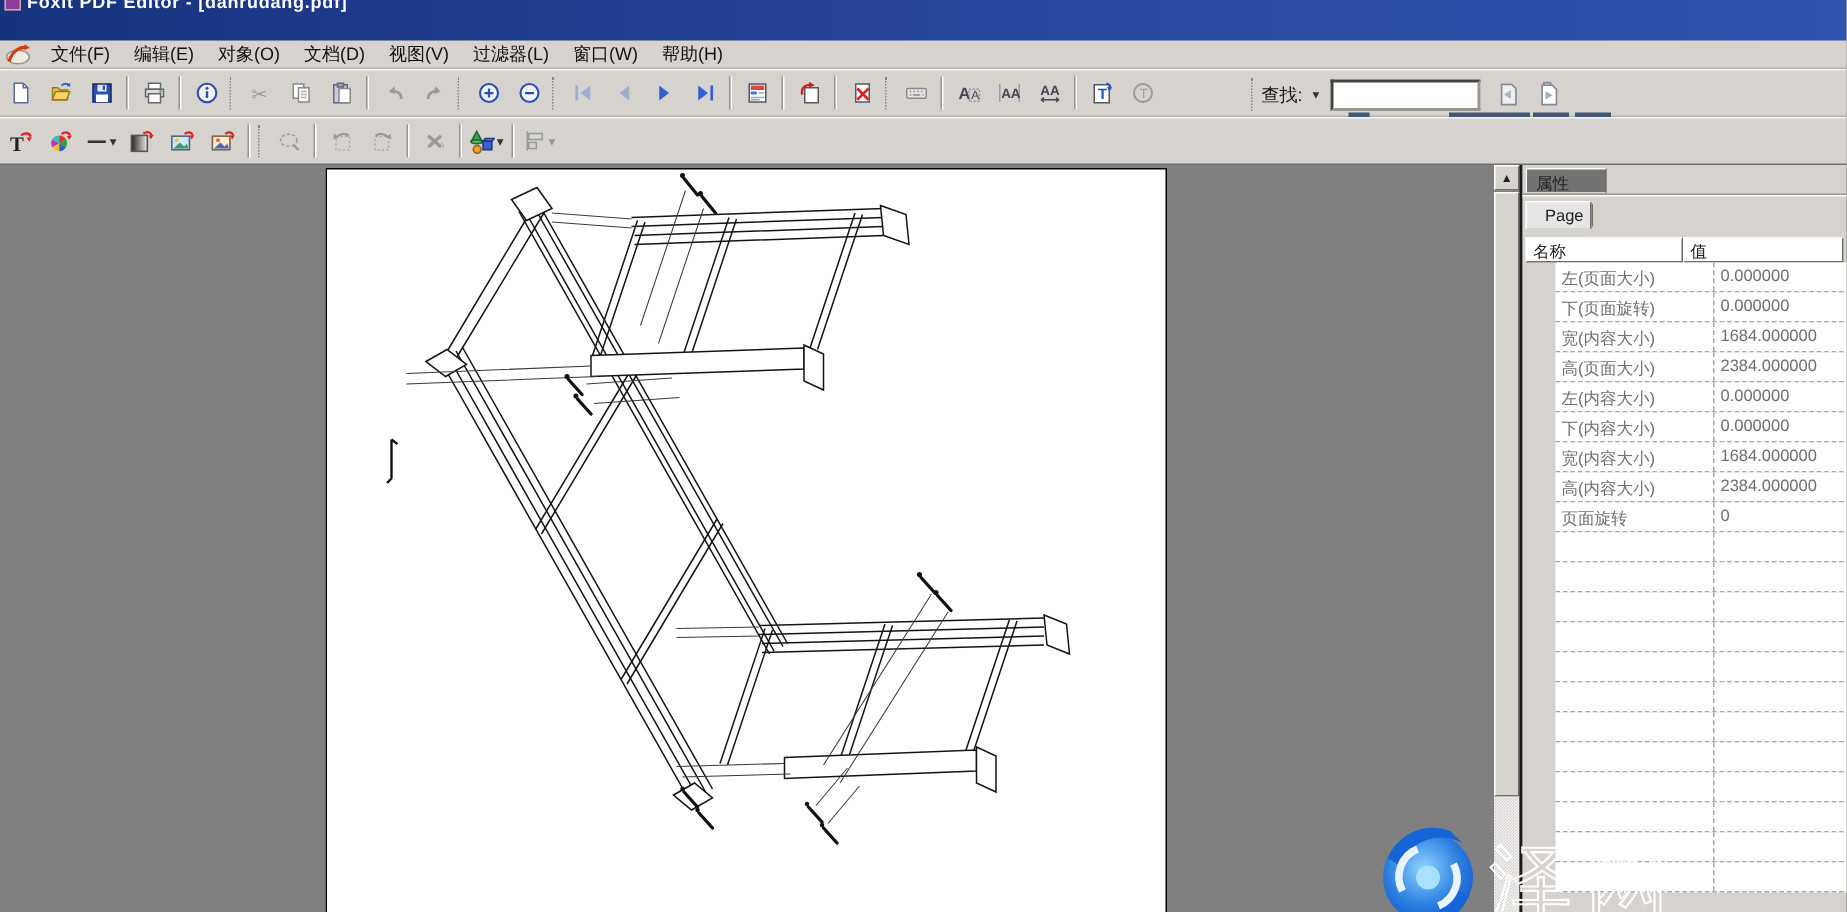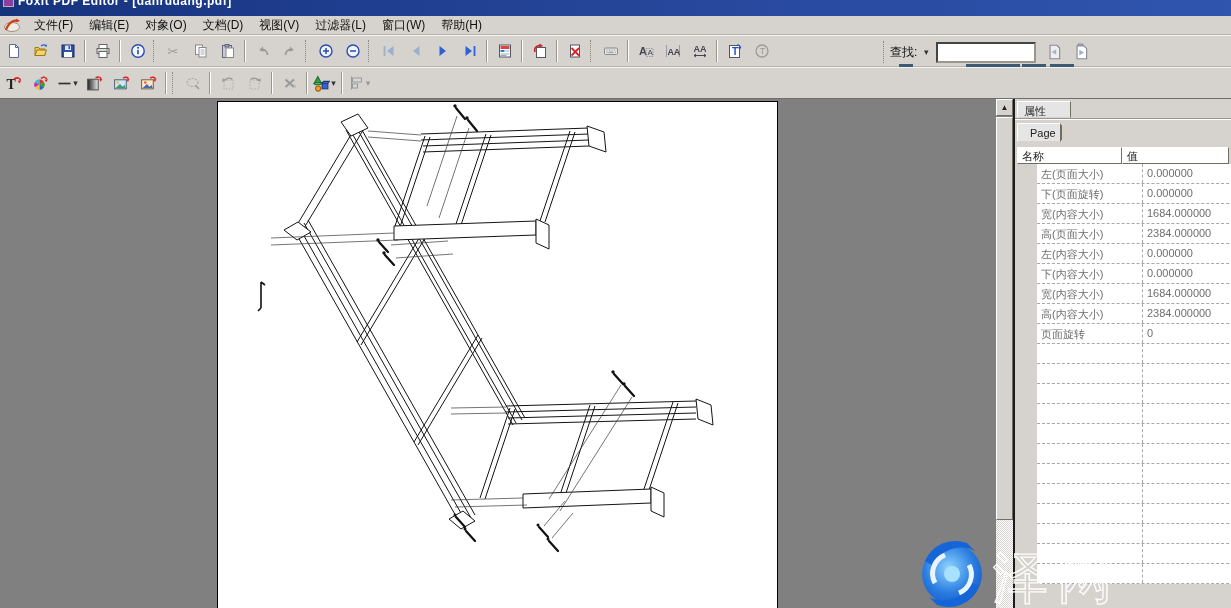--- a/index.html
+++ b/index.html
@@ -1,39 +1,39 @@
 <!DOCTYPE html>
 <html><head>
 <meta charset="utf-8">
 <style>
   * { box-sizing: border-box; margin:0; padding:0; }
   html,body { width:1231px; height:608px; overflow:hidden; }
   body { font-family:"Liberation Sans","DejaVu Sans",sans-serif; background:#d6d3ce; position:relative; }
 
   
-  .titlebar { height:16px; background:linear-gradient(90deg,#16337e 0%,#27479c 55%,#2f55ae 100%); overflow:hidden; position:relative; }
+  .titlebar { height:27px; background:linear-gradient(90deg,#16337e 0%,#27479c 55%,#2f55ae 100%); overflow:hidden; position:relative; }
   .titlebar .ttext { color:#fff; font-weight:bold; font-size:12px; position:absolute; left:18px; top:-6px; white-space:nowrap; letter-spacing:.5px; }
   .titlebar .ticon { position:absolute; left:3px; top:-4px; width:11px; height:11px; background:#8a3f9f; border:1px solid #caa; }
 
   
   .menubar { height:19px; background:#d6d3ce; display:flex; align-items:center; border-bottom:1px solid #b8b4ac; }
   .appicon { width:20px; height:16px; margin:0 4px 0 2px; }
   .menu-item { font-size:12px; color:#111; padding:1px 8px; white-space:nowrap; }
 
   
   .tbar { height:32px; background:#d6d3ce; display:flex; align-items:center; position:relative; border-top:1px solid #f4f2ee; }
   .tbar1 { border-bottom:1px solid #b8b4ac; }
   .tbar2 { border-bottom:1px solid #6e6e6e; }
   .tb { width:25px; height:25px; display:flex; align-items:center; justify-content:center; margin:0 1px; flex:none; }
   .tb svg { display:block; }
   .sep { width:2px; height:22px; border-left:1px solid #9a968e; border-right:1px solid #fff; margin:0 3px; flex:none; }
   .grip { width:3px; height:22px; border-left:1px dotted #8a867e; margin:0 4px 0 2px; flex:none; }
   .caret { font-size:9px; color:#333; margin-left:1px; }
   .caret.dis { color:#9a9a9a; }
-  .findwrap { position:absolute; left:881px; top:0; height:32px; display:flex; align-items:center; }
+  .findwrap { position:absolute; left:832px; top:0; height:32px; display:flex; align-items:center; }
   .find-label { font-size:12px; color:#111; margin-right:3px; }
   .find-drop { font-size:9px; color:#333; width:12px; text-align:center; }
   .find-input { width:100px; height:21px; border:2px inset #9a968e; background:#fff; font-size:12px; padding:0 3px; margin:0 4px; }
   .bluebar { position:absolute; height:3px; background:#3d5a74; top:28px; }
 
   
   .workspace { position:relative; width:1231px; height:516px; background:#808080; }
   .canvas { position:absolute; left:0; top:0; width:996px; height:516px; background:#808080; }
   .page { position:absolute; left:217px; top:2px; width:561px; height:514px; background:#fff; border:1px solid #000; }
   .page svg { position:absolute; left:0; top:0; }
@@ -43,21 +43,21 @@
   .scroll-btn { width:17px; height:17px; background:#d6d3ce; border:1px solid; border-color:#fff #716f64 #716f64 #fff; font-size:8px; color:#222; display:flex; align-items:center; justify-content:center; }
   .scroll-thumb { position:absolute; top:18px; left:0; width:17px; height:403px; background:#d6d3ce; border:1px solid; border-color:#fff #716f64 #716f64 #fff; }
   .scroll-track { position:absolute; top:421px; left:0; width:17px; height:95px;
       background-color:#d6d3ce;
       background-image:linear-gradient(45deg,#fff 25%,transparent 25%,transparent 75%,#fff 75%),linear-gradient(45deg,#fff 25%,transparent 25%,transparent 75%,#fff 75%);
       background-size:2px 2px; background-position:0 0,1px 1px; }
   .divider { position:absolute; left:1013px; top:0; width:2px; height:516px; background:#1a1a1a; }
 
   
   .props { position:absolute; left:1015px; top:0; width:216px; height:516px; background:#d6d3ce; font-size:11px; color:#222; }
-  .ptab-top { position:absolute; left:2px; top:2px; width:54px; height:17px; padding:2px 6px; background:#e5e5e5;
+  .ptab-top { position:absolute; left:2px; top:2px; width:54px; height:17px; padding:2px 6px; background:#737373;
       border:1px solid; border-color:#fff #716f64 #d6d3ce #fff; }
   .groove { position:absolute; left:0; top:19px; width:216px; height:2px; border-top:1px solid #9a968e; border-bottom:1px solid #fff; }
   .ptab2 { position:absolute; left:2px; top:24px; width:44px; height:19px; padding:3px 12px; background:#e5e5e5;
       border:1px solid; border-color:#fff #716f64 #d6d3ce #fff; }
   .ptab2-line { position:absolute; left:46px; top:26px; width:1px; height:15px; background:#716f64; }
   .phead { position:absolute; left:2px; top:48px; width:212px; height:17px; display:flex; }
   .phead div { background:#ffffff; border:1px solid; border-color:#fff #716f64 #716f64 #fff; padding:1px 4px; }
   .phead .c1 { width:105px; }
   .phead .c2 { width:107px; }
   .pbody { position:absolute; left:2px; top:65px; width:212px;margin-left:20px; }

